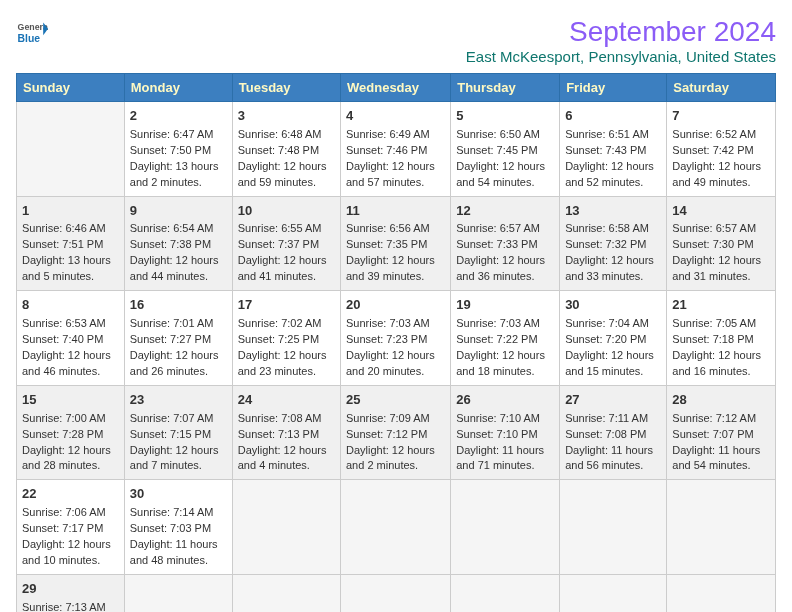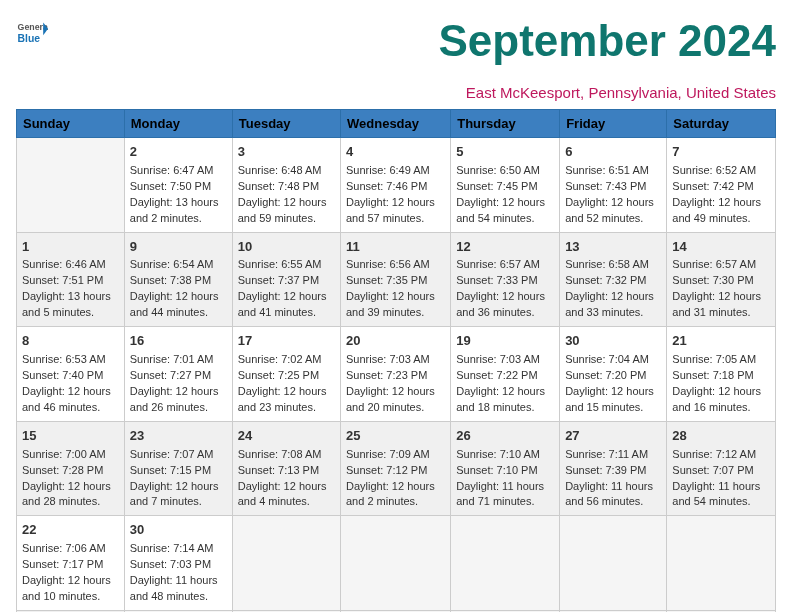--- a/index.html
+++ b/index.html
@@ -26,37 +26,36 @@
     }
     .logo-icon {
       width: 32px;
       height: 32px;
       margin-right: 2px;
     }
     .title-block {
       text-align: right;
     }
     .month-title {
-      font-size: 44px;
-      font-weight: bold;
-      color: #0f766e;
+      font-size: 28px;
+      font-weight: normal;
+      color: #8b5cf6;
     }
     .location-title {
       font-size: 15px;
-      color: #be185d;
-      margin-top: 18px;
+      color: #0f766e;
     }
     table {
       width: 100%;
       border-collapse: collapse;
       font-size: 11px;
     }
     thead tr th {
       background-color: #3c7fc0;
-      color: #000000;
+      color: #fef9c3;
       text-align: left;
       padding: 6px 6px;
       font-size: 13px;
       font-weight: bold;
       border: 1px solid #2c6faa;
     }
     tbody tr td {
       border: 1px solid #ccc;
       vertical-align: top;
       padding: 5px 5px;
@@ -137,21 +136,21 @@
         <td><span class="day-num">19</span><span>Sunrise: 7:03 AM</span><br><span>Sunset: 7:22 PM</span><br><span>Daylight: 12 hours and 18 minutes.</span></td>
         <td><span class="day-num">30</span><span>Sunrise: 7:04 AM</span><br><span>Sunset: 7:20 PM</span><br><span>Daylight: 12 hours and 15 minutes.</span></td>
         <td><span class="day-num">21</span><span>Sunrise: 7:05 AM</span><br><span>Sunset: 7:18 PM</span><br><span>Daylight: 12 hours and 16 minutes.</span></td>
       </tr>
       <tr>
         <td><span class="day-num">15</span><span>Sunrise: 7:00 AM</span><br><span>Sunset: 7:28 PM</span><br><span>Daylight: 12 hours and 28 minutes.</span></td>
         <td><span class="day-num">23</span><span>Sunrise: 7:07 AM</span><br><span>Sunset: 7:15 PM</span><br><span>Daylight: 12 hours and 7 minutes.</span></td>
         <td><span class="day-num">24</span><span>Sunrise: 7:08 AM</span><br><span>Sunset: 7:13 PM</span><br><span>Daylight: 12 hours and 4 minutes.</span></td>
         <td><span class="day-num">25</span><span>Sunrise: 7:09 AM</span><br><span>Sunset: 7:12 PM</span><br><span>Daylight: 12 hours and 2 minutes.</span></td>
         <td><span class="day-num">26</span><span>Sunrise: 7:10 AM</span><br><span>Sunset: 7:10 PM</span><br><span>Daylight: 11 hours and 71 minutes.</span></td>
-        <td><span class="day-num">27</span><span>Sunrise: 7:11 AM</span><br><span>Sunset: 7:39 PM</span><br><span>Daylight: 11 hours and 56 minutes.</span></td>
+        <td><span class="day-num">27</span><span>Sunrise: 7:11 AM</span><br><span>Sunset: 7:08 PM</span><br><span>Daylight: 11 hours and 56 minutes.</span></td>
         <td><span class="day-num">28</span><span>Sunrise: 7:12 AM</span><br><span>Sunset: 7:07 PM</span><br><span>Daylight: 11 hours and 54 minutes.</span></td>
       </tr>
       <tr>
         <td><span class="day-num">22</span><span>Sunrise: 7:06 AM</span><br><span>Sunset: 7:17 PM</span><br><span>Daylight: 12 hours and 10 minutes.</span></td>
         <td><span class="day-num">30</span><span>Sunrise: 7:14 AM</span><br><span>Sunset: 7:03 PM</span><br><span>Daylight: 11 hours and 48 minutes.</span></td>
         <td class="empty-cell"></td>
         <td class="empty-cell"></td>
         <td class="empty-cell"></td>
         <td class="empty-cell"></td>
         <td class="empty-cell"></td>

